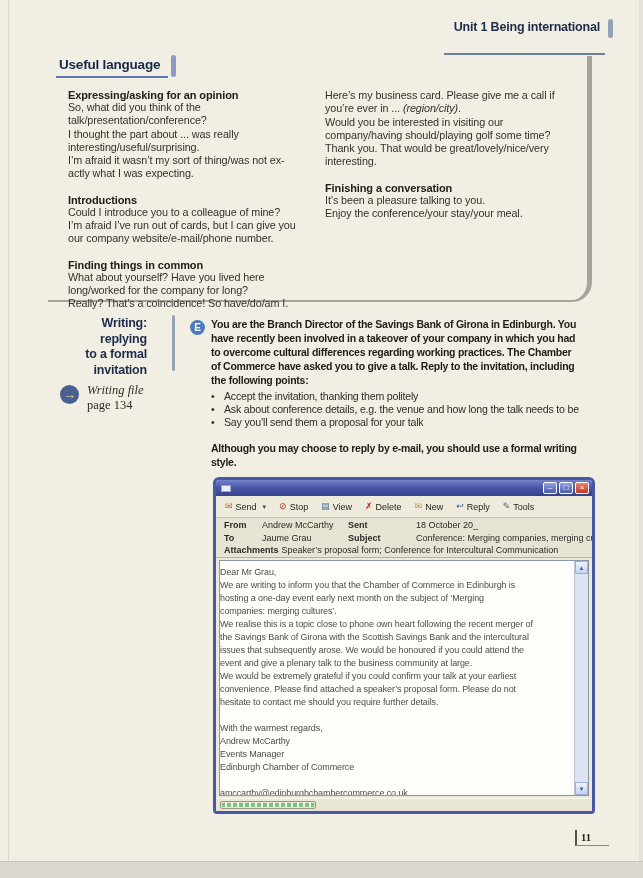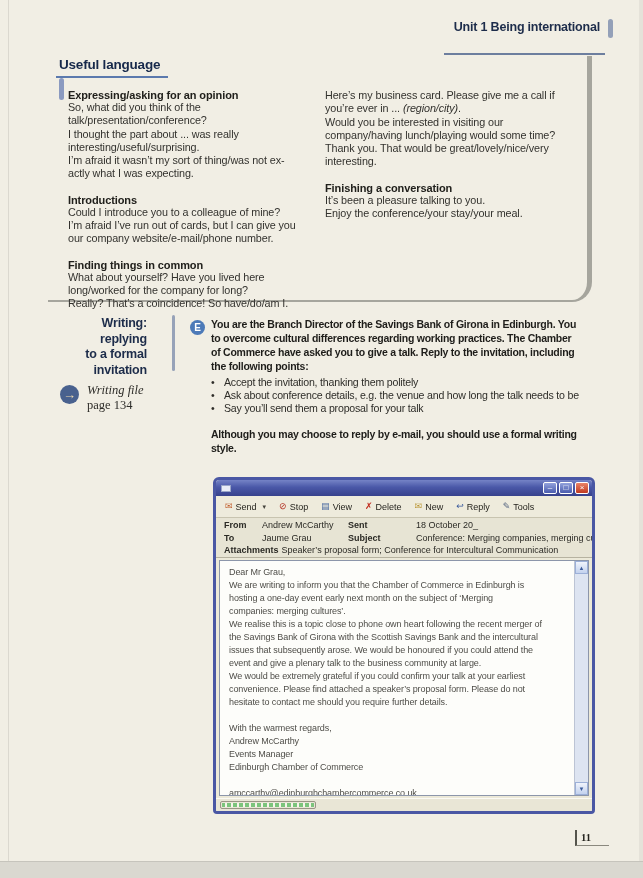--- a/index.html
+++ b/index.html
@@ -20,21 +20,21 @@
     border-bottom:2px solid #6d7e9e; padding:1px 5px 19px 10px;
   }
   .vbar { width:5px; height:19px; background:#94a0b8; border-radius:3px; margin-left:3px; }
 
   
   .ul-box {
     position:absolute; left:48px; top:56px; width:544px; height:246px;
     border-right:5px solid #a6a59d; border-bottom:2px solid #a6a59d;
     border-radius:0 0 20px 0;
   }
-  .ul-tab { position:absolute; left:8px; top:-1px; display:flex; align-items:flex-start;flex-direction:column; }
+  .ul-tab { position:absolute; left:8px; top:-1px; display:flex; align-items:flex-start; }
   .ul-tab .lbl {
     font-weight:bold; font-size:13.5px; color:#16284a; letter-spacing:-0.2px;
     border-bottom:2px solid #5b79ad; padding:2px 8px 4px 3px;
   }
   .ul-tab .vbar { background:#8b9ac0; height:22px; }
   .ul-cols { position:absolute; left:20px; top:33px; right:12px; display:flex; }
   .ul-col-left { width:257px; }
   .ul-col-right { flex:1; }
   .ul-sec { margin-top:13px; }
   .ul-sec:first-child { margin-top:0; }
@@ -113,21 +113,21 @@
   .mh-l1 { position:absolute; left:8px; font-weight:bold; }
   .mh-v1 { position:absolute; left:46px; white-space:nowrap; }
   .mh-l2 { position:absolute; left:132px; font-weight:bold; }
   .mh-v2 { position:absolute; left:176px; white-space:nowrap;margin-left:24px; }
   .mh-att { padding-left:8px; white-space:nowrap; }
   .mh-att .mh-attl { font-weight:bold; margin-right:3px; }
 
   .mail-body-wrap {
     flex:1; display:flex; margin:2px 3px; border:1px solid #8c96aa; background:#fdfdfa; overflow:hidden;
   }
-  .mail-body { flex:1; padding:5px 4px 5px 9px; overflow:hidden; }
+  .mail-body { flex:1; padding:5px 4px 5px 0; overflow:hidden; }
   .mail-line {
     font-size:9px; line-height:13px; min-height:13px; color:#4e4d48;
     letter-spacing:-0.1px; white-space:nowrap;
   }
   .mail-scroll {
     flex:0 0 13px; background:#dde4f1; border-left:1px solid #bcc4d4;
     display:flex; flex-direction:column; justify-content:space-between; align-items:center;
   }
   .scroll-btn {
     width:13px; height:13px; flex:0 0 13px; background:linear-gradient(#f0f4fc, #c3d2ee);
@@ -192,21 +192,21 @@
           <div class="ul-line">What about yourself? Have you lived here</div>
           <div class="ul-line">long/worked for the company for long?</div>
           <div class="ul-line">Really? That’s a coincidence! So have/do/am I.</div>
         </div>
       </div>
       <div class="ul-col-right">
         <div class="ul-sec">
           <div class="ul-line">Here’s my business card. Please give me a call if</div>
           <div class="ul-line"><span>you’re ever in ... </span><span class="ital">(region/city)</span><span>.</span></div>
           <div class="ul-line">Would you be interested in visiting our</div>
-          <div class="ul-line">company/having lunch/playing would some time?</div>
+          <div class="ul-line">company/having should/playing golf some time?</div>
           <div class="ul-line">Thank you. That would be great/lovely/nice/very</div>
           <div class="ul-line">interesting.</div>
         </div>
         <div class="ul-sec">
           <div class="ul-head">Finishing a conversation</div>
           <div class="ul-line">It’s been a pleasure talking to you.</div>
           <div class="ul-line">Enjoy the conference/your stay/your meal.</div>
         </div>
       </div>
     </div>
@@ -222,20 +222,21 @@
     <span class="wf-text">
       <div class="wf-line1">Writing file</div>
       <div>page 134</div>
     </span>
   </div>
 
   <div class="e-badge">E</div>
   <div class="exercise">
     <div>
       <div class="ex-line">You are the Branch Director of the Savings Bank of Girona in Edinburgh. You</div>
+      <div class="ex-line">have recently been involved in a takeover of your company in which you had</div>
       <div class="ex-line">to overcome cultural differences regarding working practices. The Chamber</div>
       <div class="ex-line">of Commerce have asked you to give a talk. Reply to the invitation, including</div>
       <div class="ex-line">the following points:</div>
     </div>
     <div class="ex-bullets">
       <div class="ex-bullet">Accept the invitation, thanking them politely</div>
       <div class="ex-bullet">Ask about conference details, e.g. the venue and how long the talk needs to be</div>
       <div class="ex-bullet">Say you’ll send them a proposal for your talk</div>
     </div>
     <div class="ex-note">

